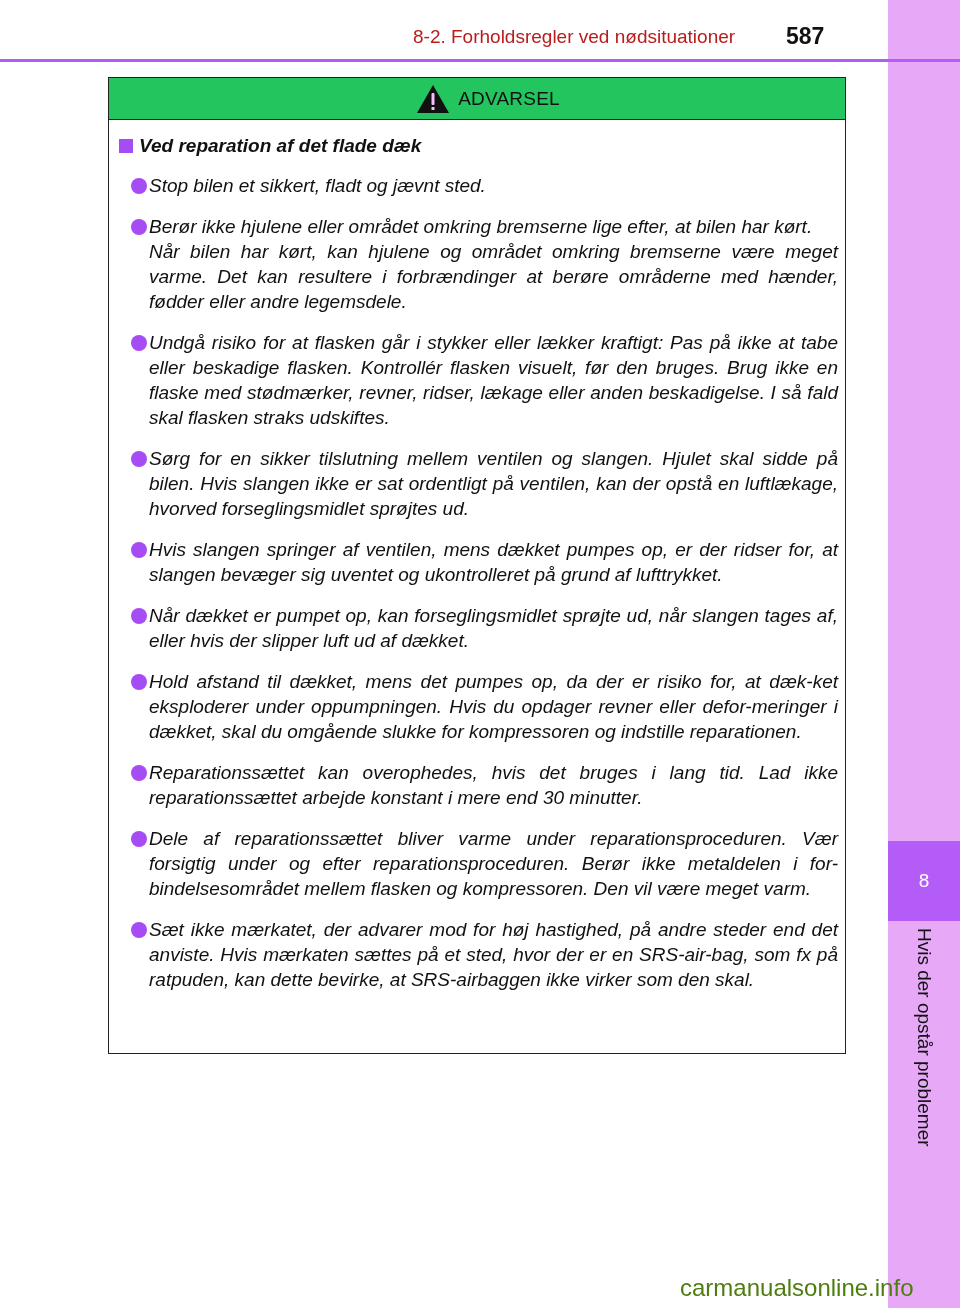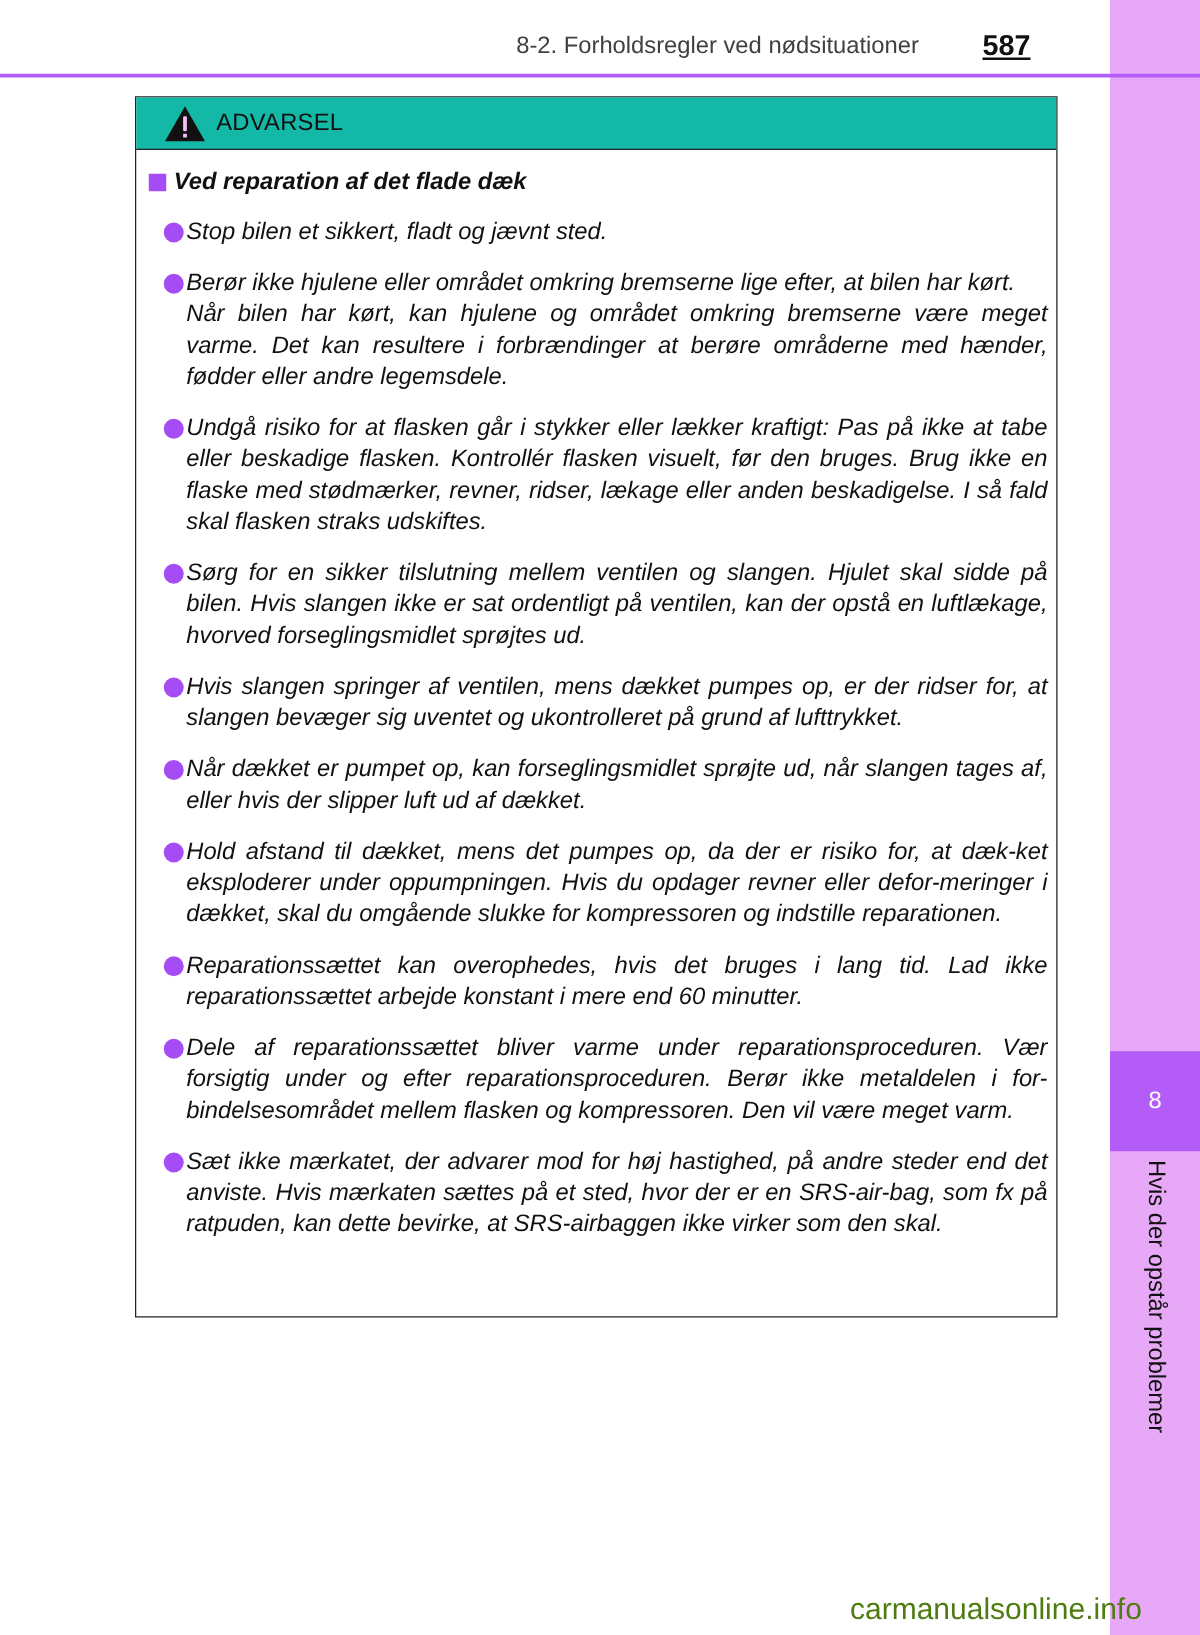--- a/index.html
+++ b/index.html
@@ -27,36 +27,37 @@
       writing-mode: vertical-rl;
       font-size: 19px; color: #111;
       white-space: nowrap;
     }
     .header-line {
       position: absolute; left: 0; top: 59px; width: 960px; height: 3px;
       background: #b45cf8;
     }
     .header-title {
       position: absolute; left: 413px; top: 26px;
-      font-size: 19px; color: #404040;
+      font-size: 19px; color: #b91c1c;
     }
     .page-number {
       position: absolute; left: 786px; top: 23px;
-      font-size: 23px; font-weight: bold; color: #111; text-decoration: underline;
+      font-size: 23px; font-weight: bold; color: #111;
     }
     .warning-box {
       position: absolute; left: 108px; top: 77px; width: 738px; height: 977px;
       border: 1.5px solid #222;
       box-sizing: border-box;
     }
     .warning-head {
-      height: 41px; background: #14b8a6;
+      height: 41px; background: #22c55e;
       border-bottom: 1.5px solid #222;
       display: flex; align-items: center;
       padding-left: 22px;
+      justify-content: center;
     }
     .warn-icon { width: 34px; height: 30px; margin-right: 8px; }
     .warn-title { font-size: 19px; color: #111; letter-spacing: 0.2px; }
     .warning-body { padding: 15px 7px 0 10px; font-style: italic; }
     .section-head {
       display: flex; align-items: center;
       font-size: 19px; font-weight: bold; margin-bottom: 9px;
     }
     .sq {
       display: inline-block; width: 14px; height: 14px;
@@ -135,21 +136,21 @@
         <div class="bullet">
           <span class="dot"></span>
           <span class="txt">Når dækket er pumpet op, kan forseglingsmidlet sprøjte ud, når slangen tages af, eller hvis der slipper luft ud af dækket.</span>
         </div>
         <div class="bullet">
           <span class="dot"></span>
           <span class="txt">Hold afstand til dækket, mens det pumpes op, da der er risiko for, at dæk-ket eksploderer under oppumpningen. Hvis du opdager revner eller defor-meringer i dækket, skal du omgående slukke for kompressoren og indstille reparationen.</span>
         </div>
         <div class="bullet">
           <span class="dot"></span>
-          <span class="txt">Reparationssættet kan overophedes, hvis det bruges i lang tid. Lad ikke reparationssættet arbejde konstant i mere end 60 minutter.</span>
+          <span class="txt">Reparationssættet kan overophedes, hvis det bruges i lang tid. Lad ikke reparationssættet arbejde konstant i mere end 30 minutter.</span>
         </div>
         <div class="bullet">
           <span class="dot"></span>
           <span class="txt">Dele af reparationssættet bliver varme under reparationsproceduren. Vær forsigtig under og efter reparationsproceduren. Berør ikke metaldelen i for-bindelsesområdet mellem flasken og kompressoren. Den vil være meget varm.</span>
         </div>
         <div class="bullet">
           <span class="dot"></span>
           <span class="txt">Sæt ikke mærkatet, der advarer mod for høj hastighed, på andre steder end det anviste. Hvis mærkaten sættes på et sted, hvor der er en SRS-air-bag, som fx på ratpuden, kan dette bevirke, at SRS-airbaggen ikke virker som den skal.</span>
         </div>
       </div>

